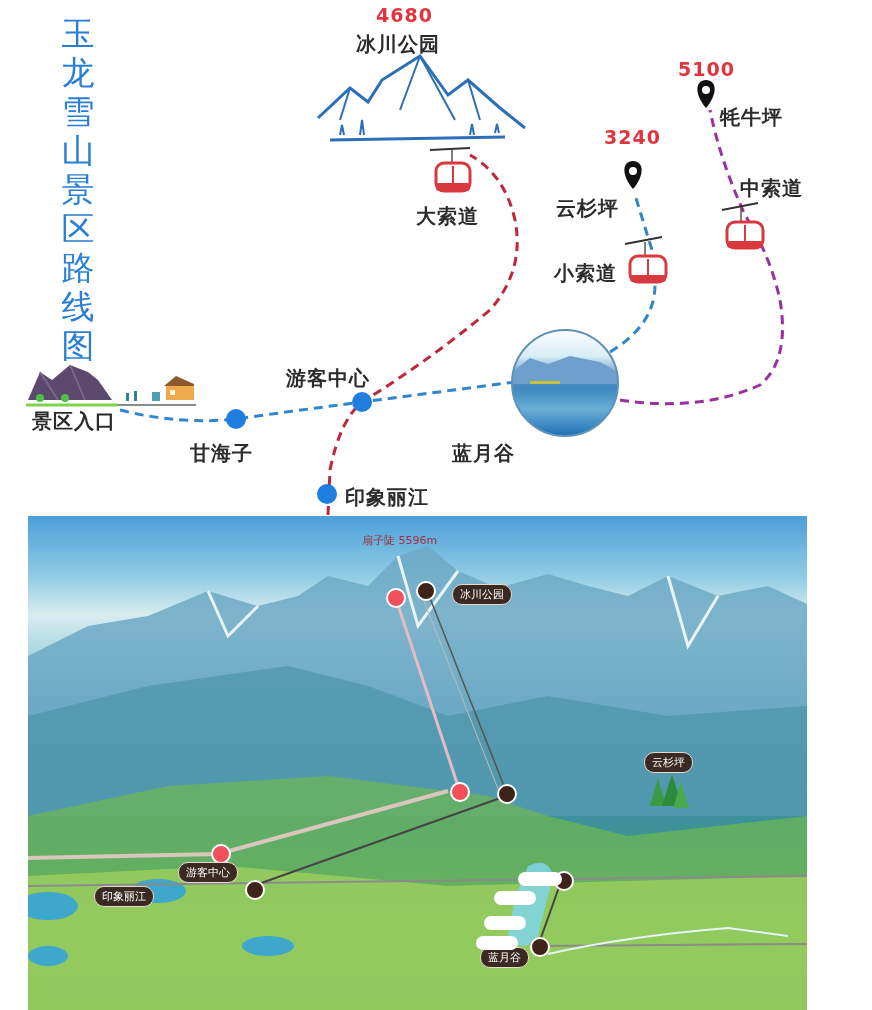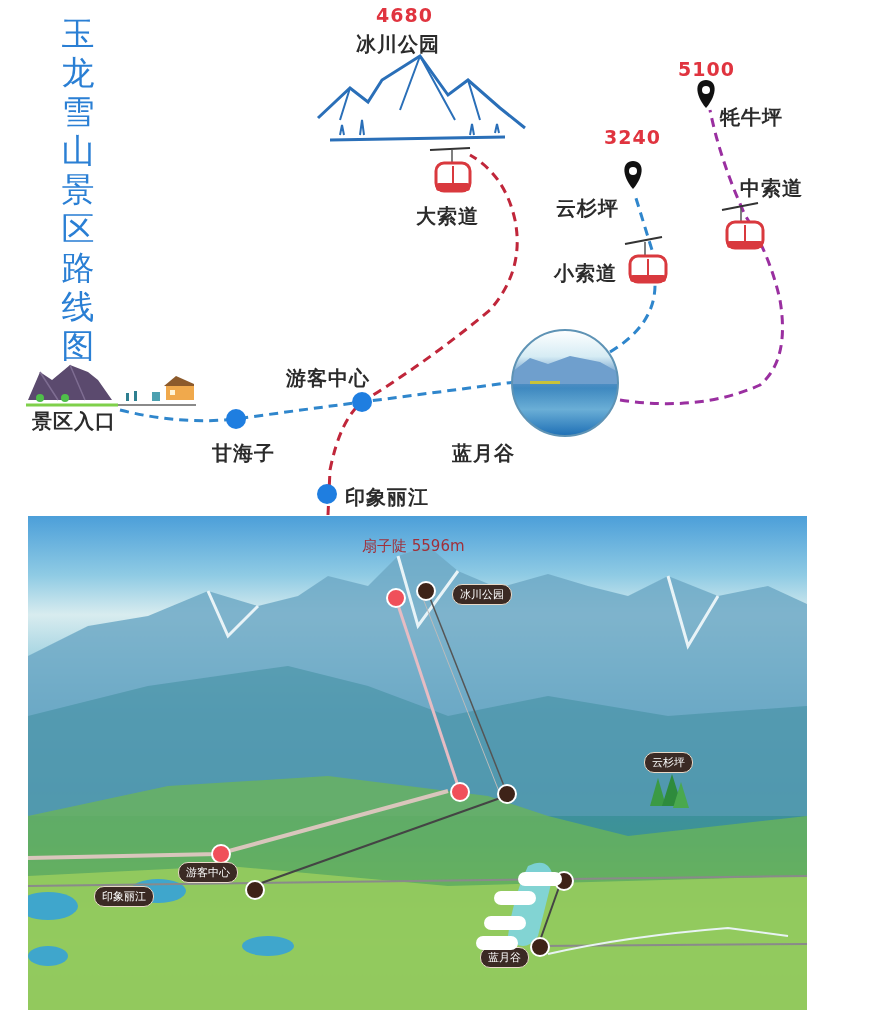--- a/index.html
+++ b/index.html
@@ -128,21 +128,21 @@
 <div class="alt" style="left:604px;top:126px;">3240</div>
 <div class="alt" style="left:678px;top:58px;">5100</div>
 
 <div class="lbl" style="left:356px;top:31px;">冰川公园</div>
 <div class="lbl" style="left:556px;top:195px;">云杉坪</div>
 <div class="lbl" style="left:720px;top:104px;text-align:right;">牦牛坪</div>
 <div class="lbl" style="left:416px;top:203px;">大索道</div>
 <div class="lbl" style="left:554px;top:260px;">小索道</div>
 <div class="lbl" style="left:740px;top:175px;font-family:Liberation Serif, serif;">中索道</div>
 <div class="lbl" style="left:32px;top:408px;">景区入口</div>
-<div class="lbl" style="left:212px;top:440px;text-align:center;">甘海子</div>
+<div class="lbl" style="left:190px;top:440px;text-align:center;">甘海子</div>
 <div class="lbl" style="left:286px;top:365px;">游客中心</div>
 <div class="lbl" style="left:345px;top:484px;">印象丽江</div>
 <div class="lbl" style="left:452px;top:440px;">蓝月谷</div>
 
 <div class="photo">
   <svg width="779" height="494" style="position:absolute;left:0;top:0;">
 
     <path d="M0,140 L60,110 L120,100 L180,75 L230,90 L270,80 L300,60 L340,70 L370,40 L400,30 L430,55 L470,72 L520,58 L560,70 L600,80 L640,60 L690,80 L740,70 L779,88 L779,300 L0,300 Z" fill="#6fa9c6" opacity="0.85"></path>
     <path d="M180,75 L200,120 L230,90 M370,40 L390,110 L430,55 M640,60 L660,130 L690,80" stroke="#e8f3f7" stroke-width="3" fill="none"></path>
     <path d="M0,200 L120,170 L260,150 L340,170 L420,200 L520,180 L640,200 L779,190 L779,494 L0,494 Z" fill="#3b8b9c" opacity="0.5"></path>
@@ -179,19 +179,19 @@
   <div class="dot-red" style="left:183px;top:328px;"></div>
   <div class="dot-brn" style="left:217px;top:364px;"></div>
   <div class="dot-brn" style="left:526px;top:355px;"></div>
   <div class="dot-brn" style="left:502px;top:421px;"></div>
 
   <div class="pill" style="left:424px;top:68px;">冰川公园</div>
   <div class="pill" style="left:150px;top:346px;">游客中心</div>
   <div class="pill" style="left:66px;top:370px;">印象丽江</div>
   <div class="pill" style="left:616px;top:236px;">云杉坪</div>
   <div class="pill" style="left:452px;top:431px;">蓝月谷</div>
-  <div class="tag" style="left:330px;top:22px;background:transparent;color:#a0303a;font-size:15px;">扇子陡 5596m</div>
+  <div class="tag" style="left:330px;top:16px;background:transparent;color:#a0303a;font-size:11px;">扇子陡 5596m</div>
 
   <div class="pill-w" style="left:490px;top:356px;width:32px;height:10px;"></div>
   <div class="pill-w" style="left:466px;top:375px;width:30px;height:10px;"></div>
   <div class="pill-w" style="left:456px;top:400px;width:30px;height:10px;"></div>
   <div class="pill-w" style="left:448px;top:420px;width:30px;height:10px;"></div>
 </div>
 
 </body></html>

